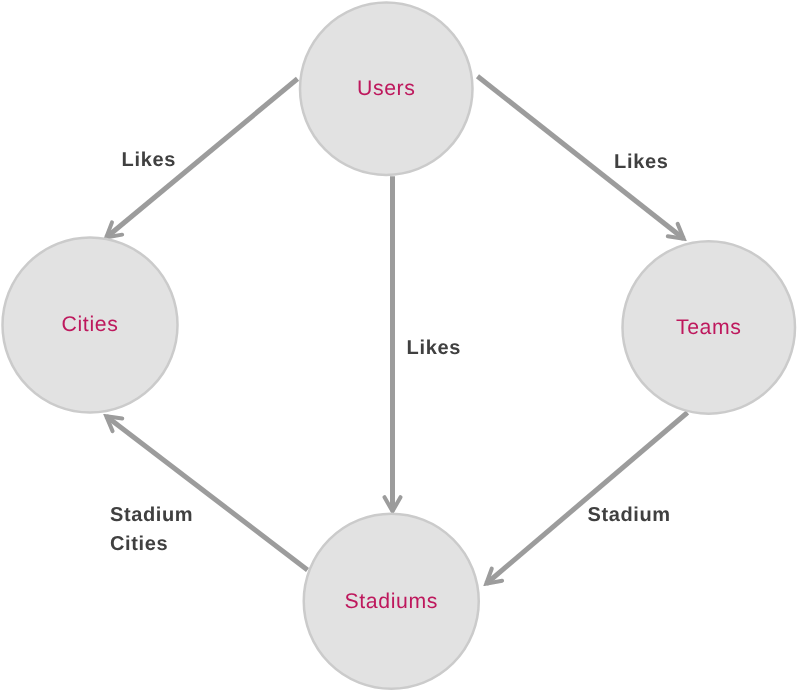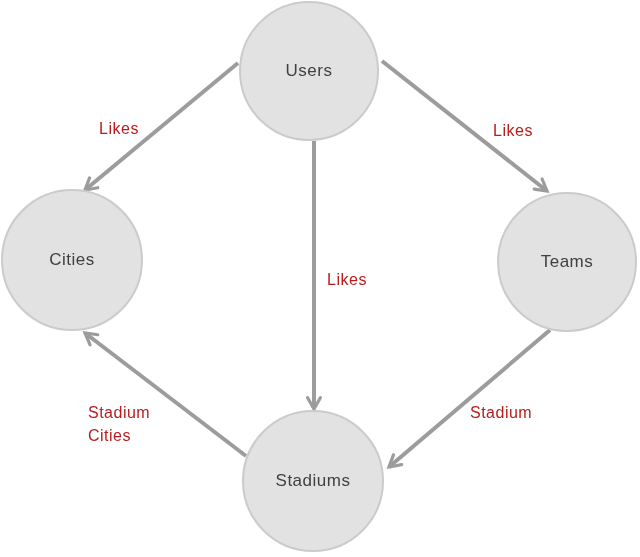--- a/index.html
+++ b/index.html
@@ -27,32 +27,33 @@
     border-radius: 50%;
     background: #e2e2e2;
     border: 2px solid #cbcbcb;
     box-sizing: border-box;
     display: flex;
     align-items: center;
     justify-content: center;
   }
   .node-label {
     font-size: 17px;
-    color: #404040;
+    color: #be185d;
     letter-spacing: 0.5px;
     user-select: none;
   }
   .edge-label {
     position: absolute;
     font-size: 16px;
-    color: #b91c1c;
+    color: #404040;
     letter-spacing: 0.5px;
     white-space: nowrap;
     line-height: 23px;
     user-select: none;
+    font-weight: bold;
   }
   .edge-label.centered {
     transform: translate(-50%, -50%);
   }
   .node-users    { left: 239px; top: 1px;   width: 140px; height: 140px; }
   .node-cities   { left: 1px;   top: 189px; width: 142px; height: 142px; }
   .node-teams    { left: 497px; top: 192px; width: 140px; height: 140px; }
   .node-stadiums { left: 242px; top: 410px; width: 142px; height: 142px; }
 
   .label-likes-cities   { left: 119px; top: 128px; }

